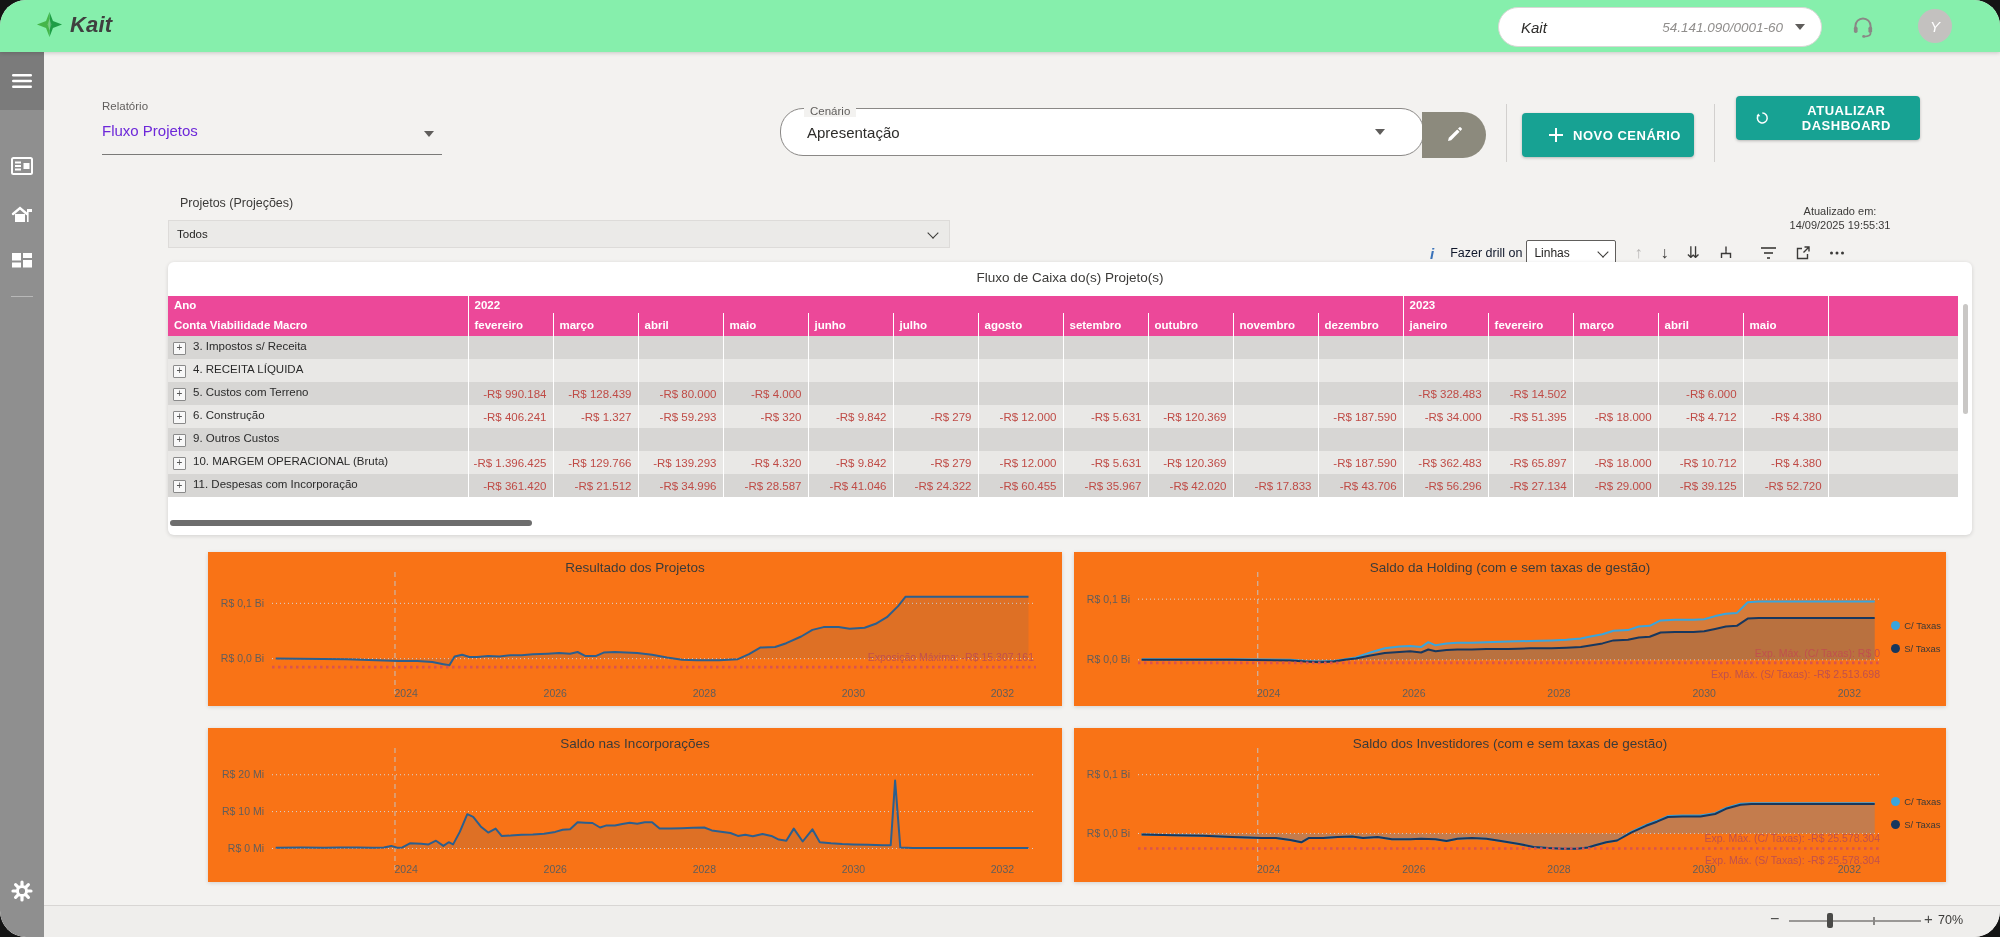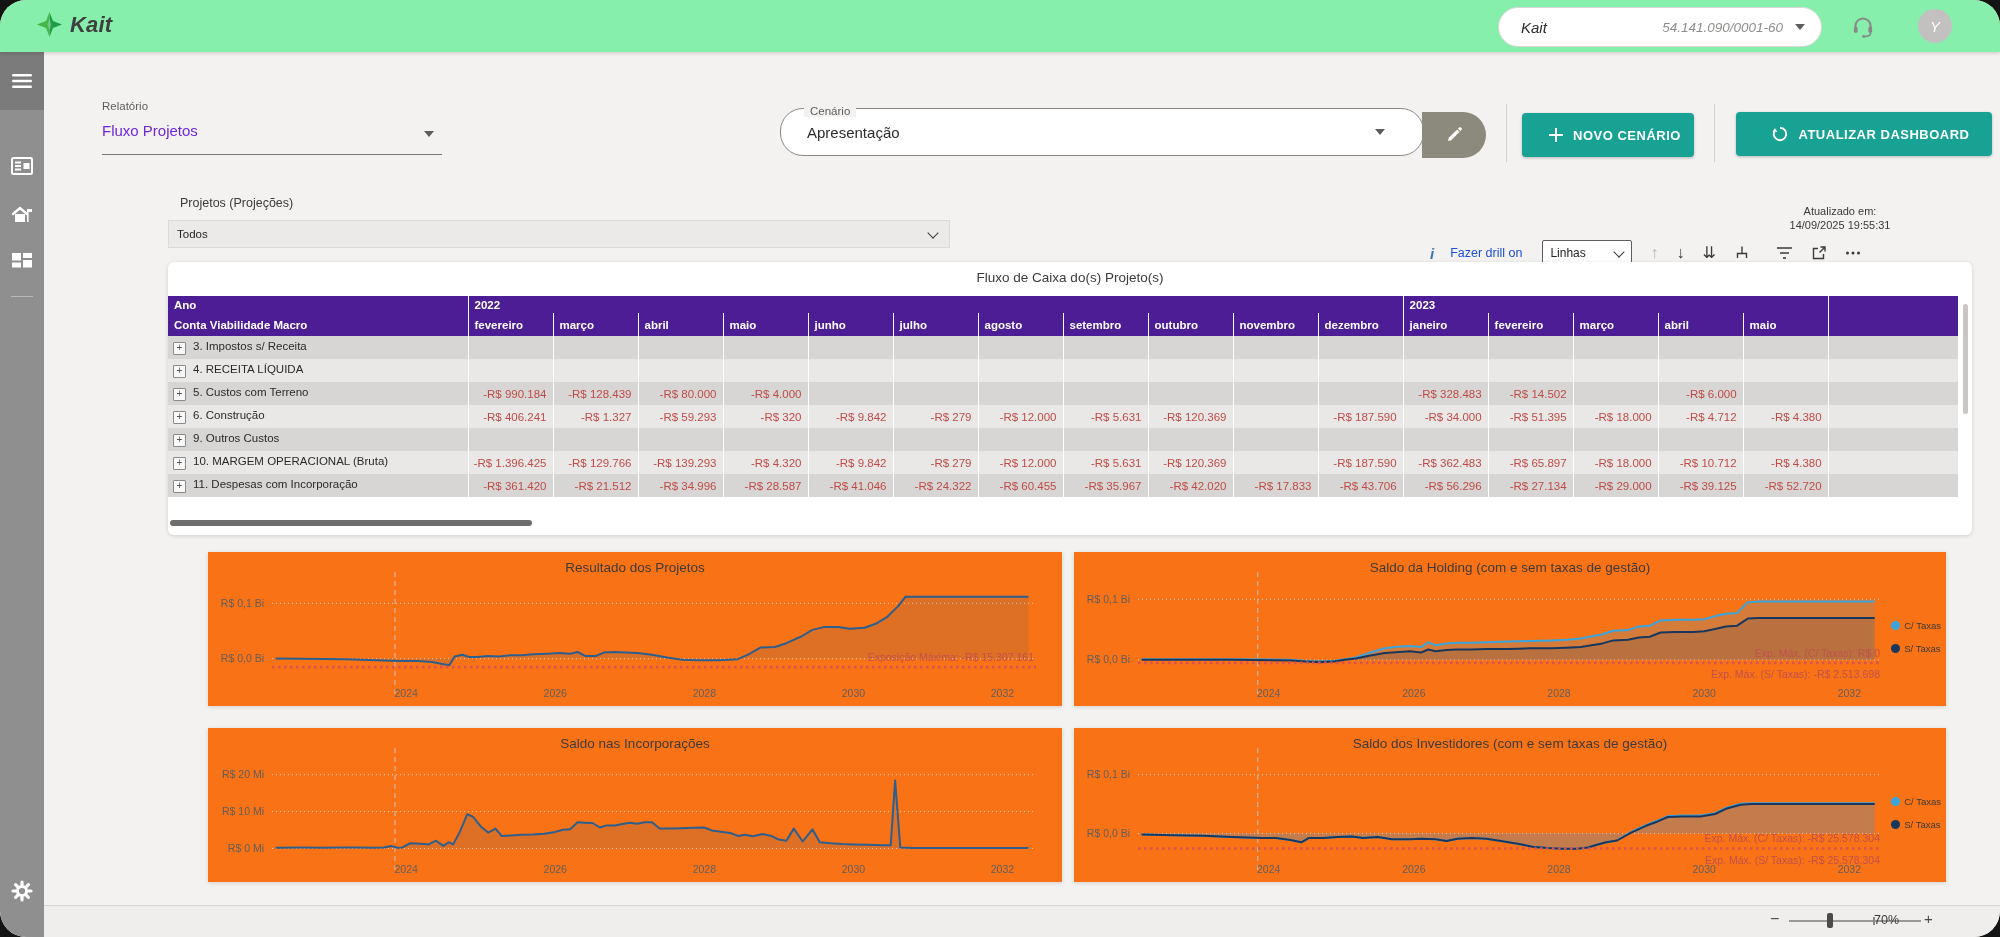--- a/index.html
+++ b/index.html
@@ -46,36 +46,36 @@
 
   
   .slicer{left:168px;top:220px;width:780px;height:26px;background:#ebeae8;border:1px solid #dddbd9;
        display:flex;align-items:center;cursor:pointer;}
   .slicer-text{font-size:11.5px;color:#252423;margin-left:8px;}
   .chev{width:7px;height:7px;border-right:1.6px solid #3b3a38;border-bottom:1.6px solid #3b3a38;transform:rotate(45deg);display:inline-block;}
   .slicer-chev{margin-left:auto;margin-right:12px;margin-top:-3px;}
   .updated{left:1752px;top:204px;width:176px;text-align:center;font-size:11px;color:#3b3a38;line-height:14px;}
   .drill-row{left:1430px;top:240px;height:26px;display:flex;align-items:center;}
   .info-glyph{color:#3b73b9;font-size:15px;font-weight:bold;font-style:italic;margin-right:16px;cursor:pointer;}
-  .drill-label{font-size:12.5px;color:#1d4ed8;margin-right:20px;}
+  .drill-label{font-size:12.5px;color:#0f172a;margin-right:4px;}
   .drill-select{width:88px;height:24px;border:1.5px solid #605e5c;border-radius:2px;background:#fff;display:flex;
        align-items:center;cursor:pointer;}
   .drill-select span.val{font-size:12px;color:#252423;margin-left:7px;}
   .drill-select .chev{margin-left:auto;margin-right:8px;margin-top:-2px;}
   .drill-ico{font-size:16px;color:#3b3a38;margin-left:18px;cursor:pointer;line-height:1;}
   .drill-ico.disabled{color:#b8b6b4;}
   .svg-ico{margin-left:18px;cursor:pointer;display:inline-flex;}
 
   
   .table-card{left:168px;top:262px;width:1804px;height:273px;background:#fff;border-radius:6px;
        box-shadow:0 1px 4px rgba(0,0,0,.14);}
   .table-title{top:8px;left:0;width:100%;text-align:center;font-size:13.5px;color:#3c3b39;}
   .table-wrap{top:34px;left:0;right:14px;overflow:hidden;}
   table.fx{border-collapse:collapse;table-layout:fixed;width:1790px;}
-  table.fx th{background:#4c1d95;color:#fff;text-align:left;font-weight:bold;font-size:11.5px;padding:0 6px;
+  table.fx th{background:#ec4899;color:#fff;text-align:left;font-weight:bold;font-size:11.5px;padding:0 6px;
        border-left:1px solid rgba(255,255,255,.45);white-space:nowrap;overflow:hidden;}
   table.fx thead tr.yr th{height:17px;}
   table.fx thead tr.mo th{height:23px;}
   table.fx th.corner{border-left:none;}
   table.fx td{height:21px;font-size:11.5px;white-space:nowrap;overflow:hidden;cursor:pointer;}
   table.fx td.lbl{color:#2a2a2a;padding-left:5px;}
   table.fx td.val{color:#bf4a45;text-align:right;padding-right:6px;border-left:1px solid rgba(255,255,255,.75);}
   table.fx tr.light{background:#e9e8e6;}
   table.fx tr.dark{background:#d7d6d4;}
   table.fx td.sel{background:#c7c6c4;}
@@ -95,21 +95,21 @@
   .legend-label{font-size:9.5px;color:#3b3a38;}
 
   
   .bottombar{left:44px;top:905px;width:1956px;height:32px;background:#efeeec;border-top:1px solid #d8d6d4;
        border-radius:0 0 26px 0;z-index:14;}
   .zoom-minus{left:1726px;top:4px;font-size:16px;color:#4a4a48;cursor:pointer;}
   .zoom-track{left:1745px;top:14px;width:132px;height:1.5px;background:#9a9896;cursor:pointer;}
   .zoom-handle{left:1783px;top:7px;width:6px;height:15px;background:#4a4a48;border-radius:2px;cursor:grab;}
   .zoom-tick{left:1829px;top:11px;width:1.5px;height:8px;background:#8a8886;}
   .zoom-plus{left:1880px;top:4px;font-size:15px;color:#4a4a48;cursor:pointer;}
-  .zoom-pct{left:1830px;top:7px;font-size:12.5px;color:#3b3a38;}
+  .zoom-pct{left:1894px;top:7px;font-size:12.5px;color:#3b3a38;}
 </style>
 </head>
 <body>
 
 <div id="app">
 
   <div class="abs topbar">
     <div class="abs logo">
       <svg width="27" height="27" viewBox="0 0 28 28">
         <path d="M14 1 L17.6 10.4 L27 14 L17.6 17.6 L14 27 Z" fill="#1e9e46"></path>
@@ -207,21 +207,21 @@
   <div class="abs vdivider" style="left:1506px;top:104px;height:58px"></div>
 
   <button class="abs teal-btn" style="left:1522px;top:113px;width:172px">
     <svg width="14" height="14" viewBox="0 0 14 14">
       <rect x="6" y="0" width="2" height="14" fill="#fff"></rect>
         <rect x="0" y="6" width="14" height="2" fill="#fff"></rect>
     </svg>
     <span>NOVO CENÁRIO</span>
   </button>
   <div class="abs vdivider" style="left:1714px;top:104px;height:58px"></div>
-  <button class="abs teal-btn" style="left:1736px;top:112px;width:256px">
+  <button class="abs teal-btn" style="left:1736px;top:96px;width:184px">
     <svg width="16" height="16" viewBox="0 0 16 16">
       <path d="M8 1.8 a6.2 6.2 0 1 1 -5.6 3.5" fill="none" stroke="#fff" stroke-width="1.9"></path>
       <polygon points="0.5,5.8 5.4,5.8 2.9,2.2" fill="#fff"></polygon>
     </svg>
     <span>ATUALIZAR DASHBOARD</span>
   </button>
 
   <div class="abs" style="left:180px;top:196px;font-size:12.5px;color:#3b3a38">Projetos (Projeções)</div>
   <div class="abs slicer">
     <span class="slicer-text">Todos</span>

